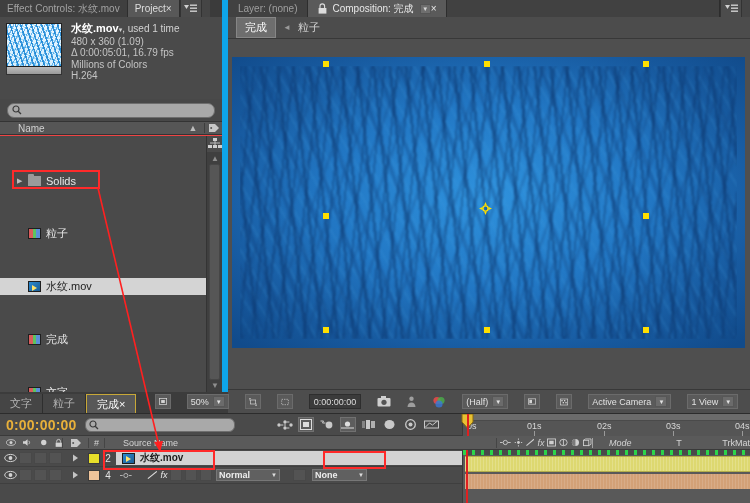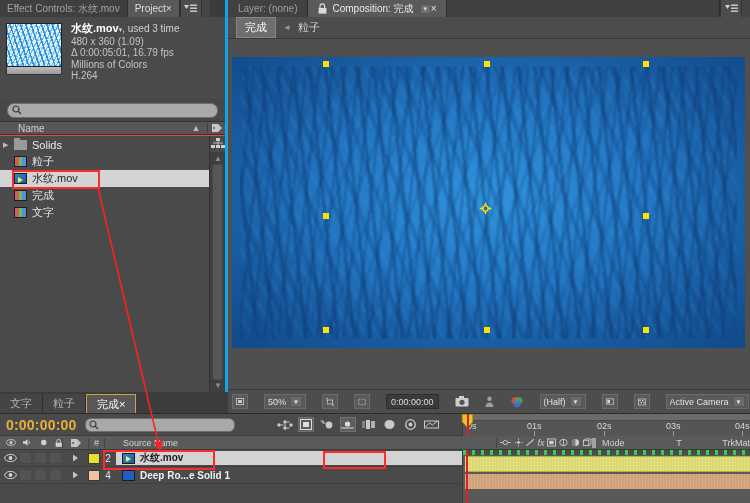--- a/index.html
+++ b/index.html
@@ -6,21 +6,21 @@
   html,body{ background:#3a3a3a; }
   body{
     width:750px; height:503px; overflow:hidden;
     font-family:"Liberation Sans","DejaVu Sans",sans-serif;
     font-size:10px; color:#c8c8c8; position:relative;
   }
   .app{ position:absolute; inset:0; background:#4a4a4a; }
 
   
   .left{ position:absolute; left:0; top:0; width:228px; height:413px; background:#ef4444;
-         border-right:3px solid #0ea5e9; }
+         border-right:6px solid #0ea5e9; }
   .left-tabs{ height:17px; background:#3b3b3b; display:flex; align-items:stretch; }
   .lt{ display:flex; align-items:center; padding:0 7px; font-size:10px; color:#a2a2a2;
        background:#3f3f3f; border-right:1px solid #2d2d2d; white-space:nowrap; }
   .lt.active{ background:#585858; color:#dedede; }
   .menu-btn{ width:22px; display:flex; align-items:center; justify-content:center;
              background:#4c4c4c; border-left:1px solid #333; border-right:1px solid #333;}
   .grip{ width:8px; background:#454545; }
 
   .proj-info{ height:82px; background:#4a4a4a; padding:6px 6px 0 6px; display:flex; }
   .thumb{ width:56px; height:44px; border:1px solid #222; position:relative; overflow:hidden;
@@ -46,22 +46,22 @@
 
   .col-head{ height:14px; background:#565656; border-top:1px solid #343434;
              border-bottom:1px solid #343434; display:flex; align-items:center;
              font-size:10px; color:#d0d0d0; }
   .col-head .nm{ padding-left:18px; flex:1; }
   .col-head .sortarrow{ width:22px; text-align:center; color:#bdbdbd; font-size:9px; }
   .col-head .tagcell{ width:18px; display:flex; align-items:center; justify-content:center;
                       border-left:1px solid #3d3d3d; }
 
   .list{ position:absolute; left:0; right:16px; top:136px; bottom:21px; background:#4a4a4a; }
-  .row{ height:17px; display:flex; align-items:center; padding-left:3px; font-size:11px;
-        color:#e8e8e8; }
+  .row{ height:17px; display:flex; align-items:center; padding-left:17px; font-size:11px;
+        color:#e8e8e8;margin-top:36px; }
   .row .tw{ width:11px; font-size:7px; color:#bdbdbd; }
   .row .ic{ width:13px; height:11px; margin-right:5px; flex:none; border:1px solid #1e1e1e; }
   .ic.folder{ background:#9a9a9a; border:none; position:relative; height:10px; }
   .ic.folder:before{content:"";position:absolute;left:0;top:-2px;width:6px;height:3px;
                     background:#9a9a9a;border-radius:1px 1px 0 0;}
   .ic.comp{ background:linear-gradient(90deg,#d95c5c 0 34%,#5ec45e 34% 67%,#5c8fd9 67% 100%); }
   .ic.movie{ background:linear-gradient(135deg,#2c8ad0,#1c5e94); position:relative; }
   .ic.movie:after{ content:""; position:absolute; left:3px; top:2.5px; width:0;height:0;
                    border-left:5px solid #ffe36b; border-top:3.5px solid transparent;
                    border-bottom:3.5px solid transparent; }
@@ -126,21 +126,21 @@
       repeating-linear-gradient(60deg, rgba(70,160,225,.22) 0 2px, rgba(0,0,0,0) 2px 11px);
     filter:blur(1.1px);
     -webkit-mask-image: radial-gradient(ellipse 92% 92% at 50% 50%, #000 60%, transparent 100%);
             mask-image: radial-gradient(ellipse 92% 92% at 50% 50%, #000 60%, transparent 100%);
   }
   .handle{ position:absolute; width:6px; height:6px; background:#ffe000; }
   .anchor{ position:absolute; width:13px; height:13px; }
 
   .view-foot{ position:absolute; left:0; right:0; bottom:0; height:24px; background:#4d4d4d;
               border-top:1px solid #383838; display:flex; align-items:center; gap:16px;
-              padding:0 4px; }
+              padding:0 4px;justify-content:center; }
   .vf-btn{ height:15px; min-width:16px; background:#5a5a5a; border:1px solid #6b6b6b;
            display:flex; align-items:center; justify-content:center; color:#dcdcdc;
            font-size:9px; padding:0 3px; }
   .vf-sel{ height:15px; background:#5a5a5a; border:1px solid #6b6b6b; display:flex;
            align-items:center; color:#e2e2e2; font-size:9px; padding:0 3px; gap:4px; }
   .vf-sel .cap{ white-space:nowrap; }
   .vf-sel .arw{ width:12px; height:11px; background:#6b6b6b; border:1px solid #575757;
                 display:flex;align-items:center;justify-content:center;font-size:6px;}
   .vf-time{ height:15px; background:#3b3b3b; border:1px solid #2e2e2e; color:#ddd;
             font-size:9px; display:flex; align-items:center; padding:0 4px; }
@@ -168,21 +168,21 @@
   .tl-head{ position:absolute; left:0; right:0; top:22px; height:14px; background:#5a5a5a;
             border-bottom:1px solid #3a3a3a; display:flex; align-items:center;
             font-size:9px; color:#d4d4d4; }
   .th-av{ width:62px; display:flex; align-items:center; gap:7px; padding-left:6px; }
   .th-tag{ width:26px; display:flex; align-items:center; justify-content:center;
            border-left:1px solid #454545; }
   .th-num{ width:16px; text-align:center; border-left:1px solid #454545; }
   .th-src{ flex:1; padding-left:18px; border-left:1px solid #454545; }
   .th-switch{ width:96px; display:flex; align-items:center; gap:3px; padding-left:3px;
               border-left:1px solid #454545; }
-  .th-mode{ width:76px; padding-left:6px; border-left:4px solid #a3a3a3; }
+  .th-mode{ width:76px; padding-left:16px; border-left:1px solid #a3a3a3;font-style:italic; }
   .th-t{ width:22px; text-align:center; }
   .th-trk{ width:60px; padding-left:6px;text-align:right; }
 
   .layer{ position:absolute; left:0; right:0; height:17px; display:flex; align-items:center;
           font-size:10px; border-bottom:1px solid #3f3f3f; }
   .l-eye{ width:62px; display:flex; align-items:center; gap:2px; padding-left:4px; }
   .cellbox{ width:13px; height:12px; background:#535353; border:1px solid #484848; }
   .l-tw{ width:26px; display:flex; align-items:center; justify-content:center; }
   .l-color{ width:12px; height:11px; border:1px solid #3a3a3a; }
   .l-num{ width:16px; text-align:center; color:#e4e4e4; }
@@ -241,21 +241,21 @@
 
     <div class="proj-info">
       <div>
         <div class="thumb">
           <div class="tex"></div>
         </div>
         <div class="thumb-bar"></div>
       </div>
       <div class="info-text">
         <div class="l1">
-          <b>水纹.mov</b><span class="tri">▾</span><span>, used 3 time</span>
+          <b>水纹.mov</b><span class="tri">▾</span><span>, used 1 time</span>
         </div>
         <div class="dim">480 x 360 (1.09)</div>
         <div class="dim">Δ 0:00:05:01, 16.79 fps</div>
         <div class="dim">Millions of Colors</div>
         <div class="dim">H.264</div>
       </div>
     </div>
 
     <div class="searchwrap">
       <div class="search">
@@ -722,24 +722,20 @@
         <span class="cellbox"></span>
         <span class="cellbox"></span>
       </span>
       <span class="l-tw">
         <svg width="7" height="8" viewBox="0 0 7 8">
             <polygon points="1,0.5 6,4 1,7.5" fill="#c4c4c4"></polygon>
           </svg>
       </span>
       <span class="l-color" style="background:#efc49a"></span>
       <span class="l-num">4</span>
-      <span class="l-name">
-        <span style="width:13px;height:11px;border:1px solid #1e1e1e;background:#1f5fc4"></span>
-        <span>Deep Ro...e Solid 1</span>
-      </span>
       <span class="l-sw">
         <svg width="13" height="9" viewBox="0 0 13 9">
             <path d="M0 4.5 h3 M10 4.5 h3" stroke="#bdbdbd"></path>
             <circle cx="6.5" cy="4.5" r="2.3" fill="none" stroke="#bdbdbd"></circle>
           </svg>
         <span style="width:10px"></span>
         <svg width="12" height="10" viewBox="0 0 12 10">
             <path d="M1 9 L11 1" stroke="#dcdcdc" stroke-width="1.3"></path>
           </svg>
         <span style="font-style:italic;font-size:9px;color:#e8e8e8">fx</span>

